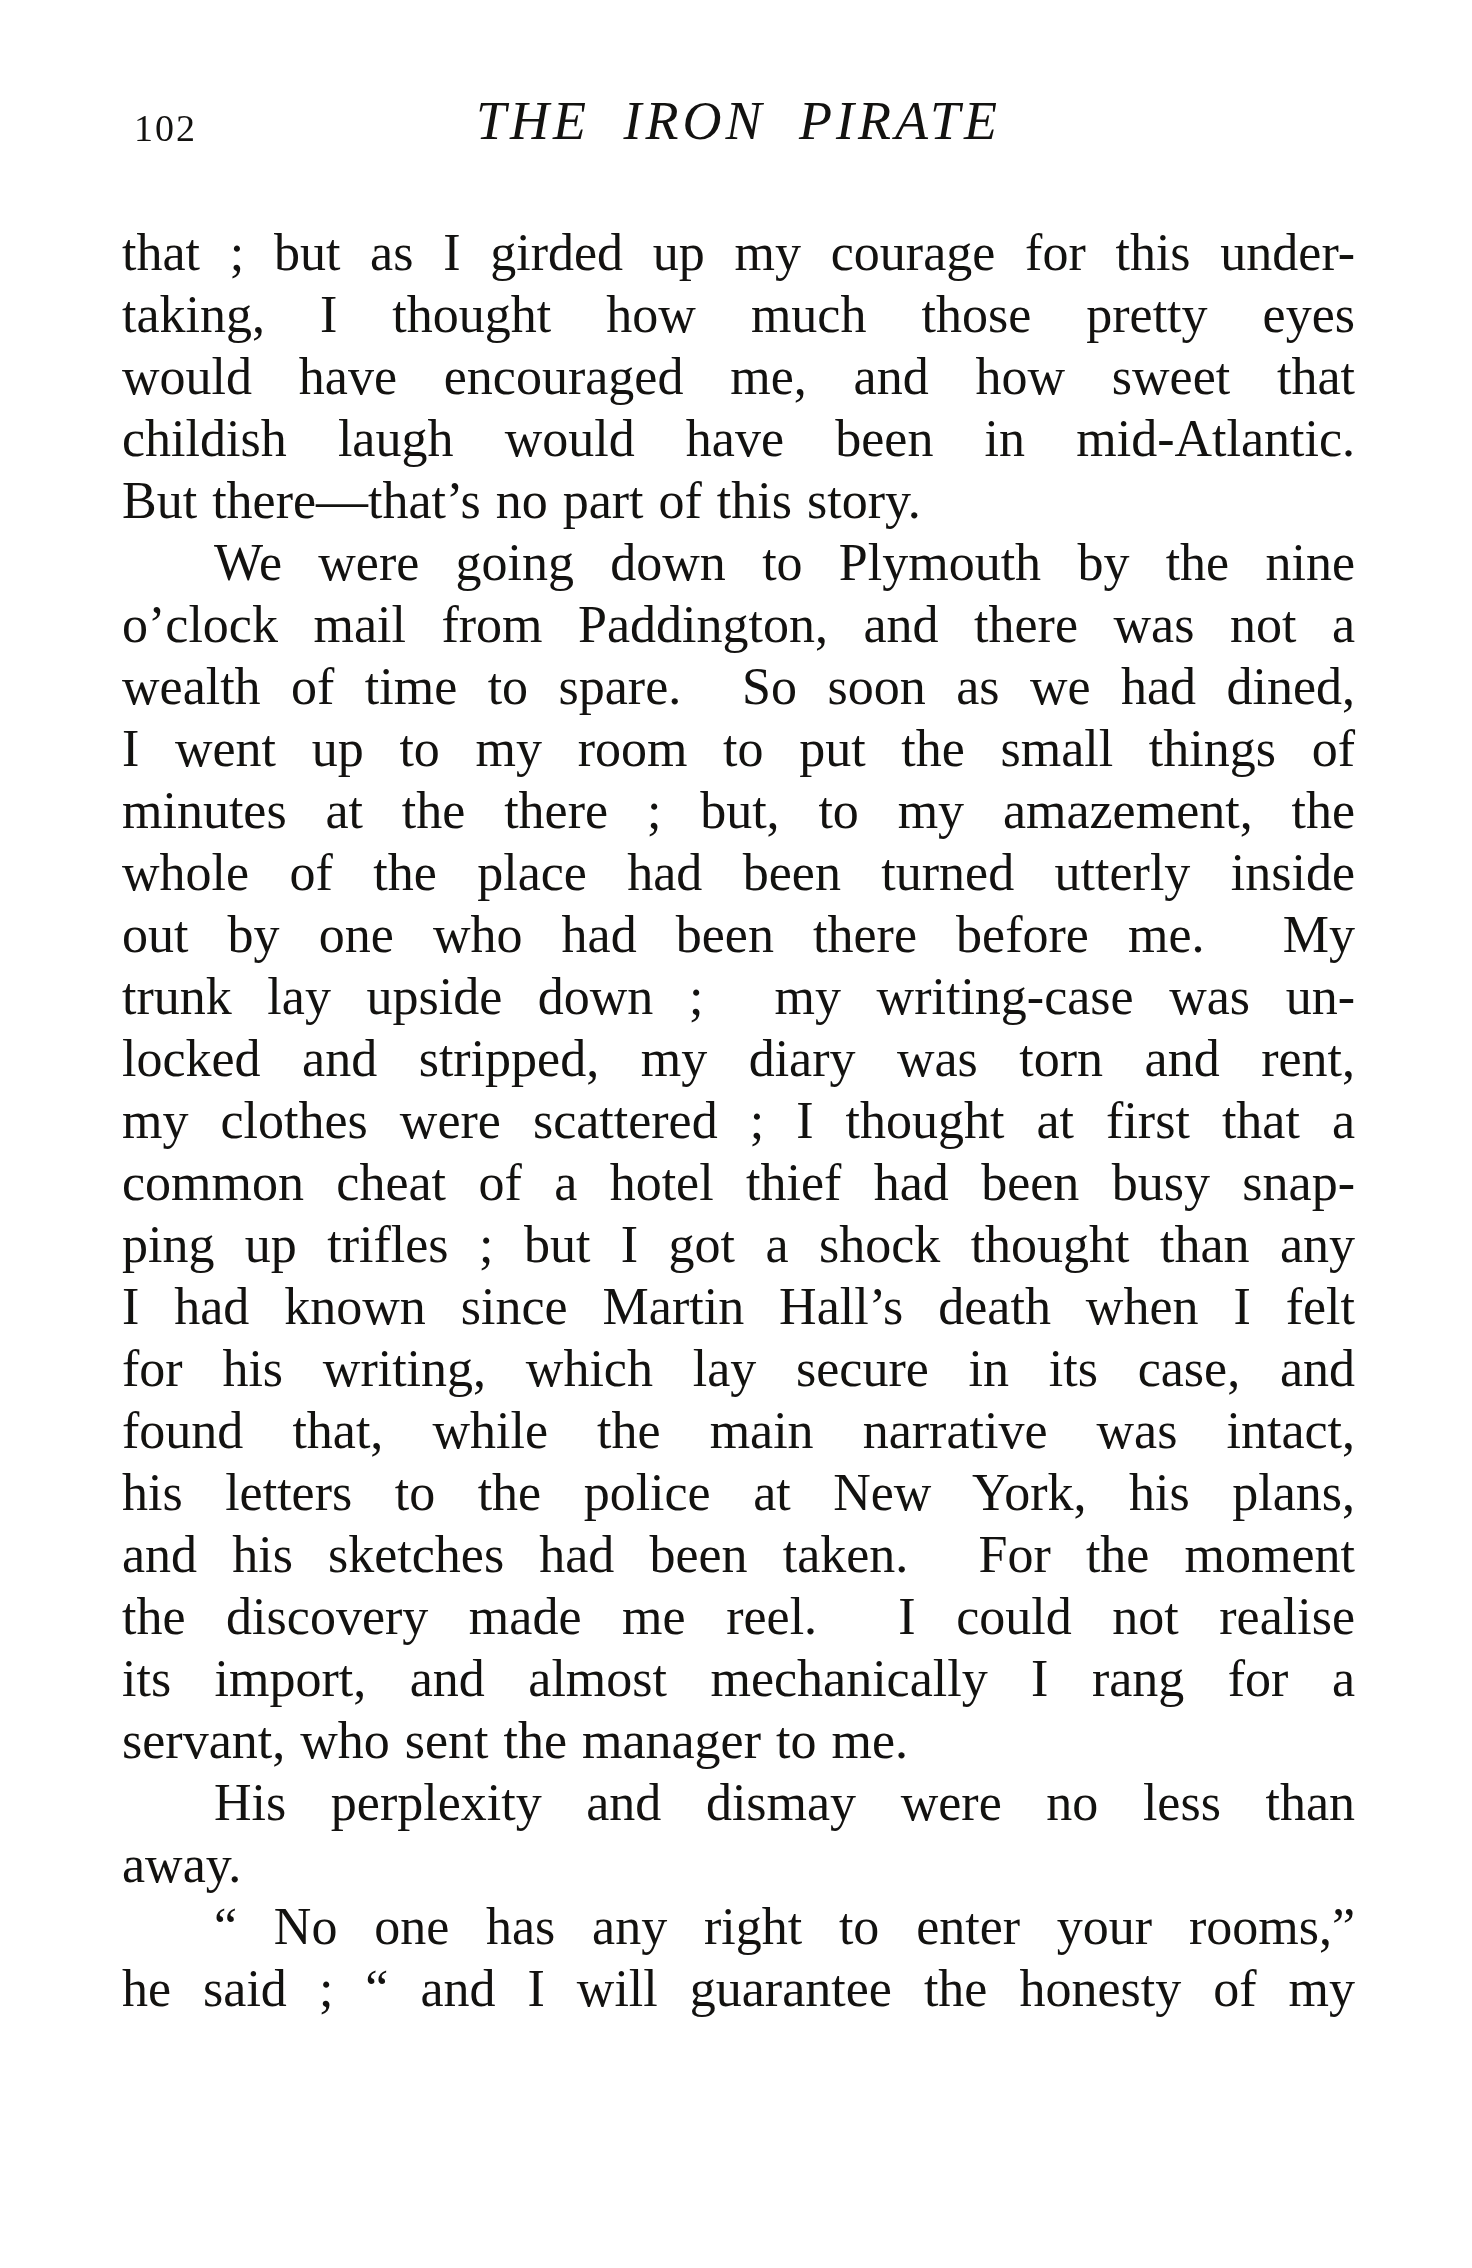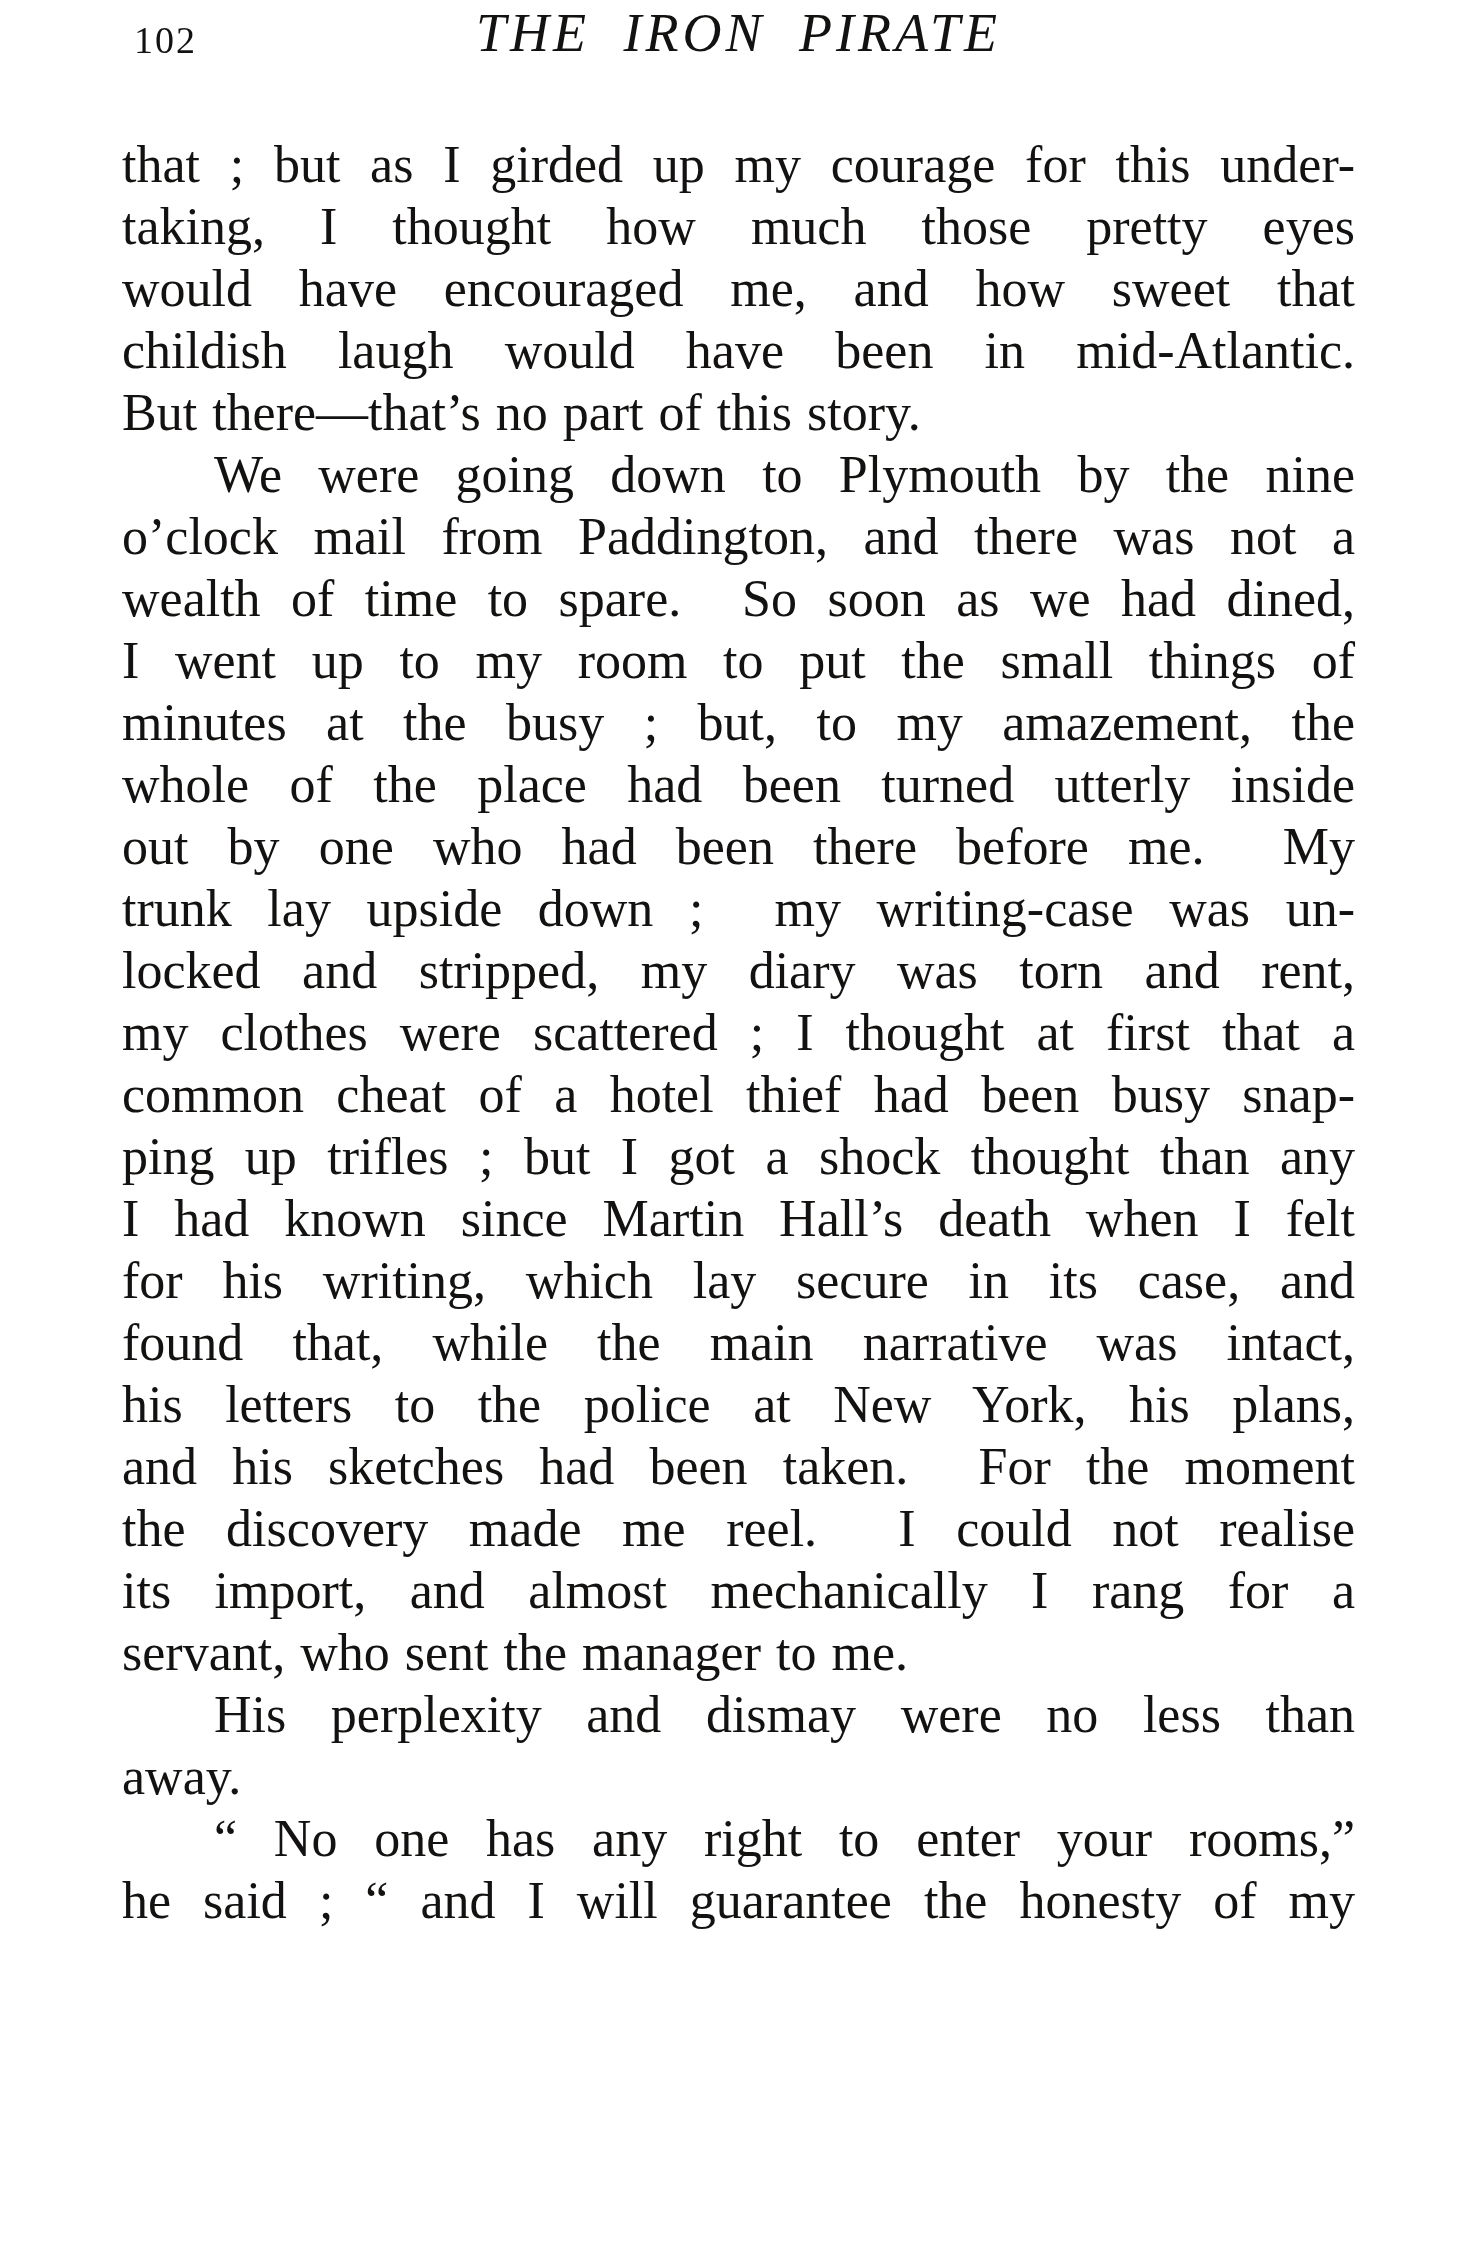--- a/index.html
+++ b/index.html
@@ -11,20 +11,21 @@
   }
   .page {
     position: relative;
     width: 1472px; height: 2268px;
     background: #ffffff;
     color: #131210;
   }
   .header {
     position: relative;
     margin: 0 117px 0 122px;
+    padding-top: 88px;
     height: 66px;
     line-height: 66px;
     text-align: center;
   }
   .page-number {
     position: absolute;
     left: 12px;
     bottom: 7px;
     font-size: 38px;
     line-height: 38px;
@@ -67,21 +68,21 @@
   <div class="body-text" id="body-lines">
       <div class="line">that ; but as I girded up my courage for this under-</div>
       <div class="line">taking, I thought how much those pretty eyes</div>
       <div class="line">would have encouraged me, and how sweet that</div>
       <div class="line">childish laugh would have been in mid-Atlantic.</div>
       <div class="line no-just">But there—that’s no part of this story.</div>
       <div class="line indent">We were going down to Plymouth by the nine</div>
       <div class="line">o’clock mail from Paddington, and there was not a</div>
       <div class="line">wealth of time to spare.  So soon as we had dined,</div>
       <div class="line">I went up to my room to put the small things of</div>
-      <div class="line">minutes at the busy ; but, to my amazement, the</div>
+      <div class="line">minutes at the there ; but, to my amazement, the</div>
       <div class="line">whole of the place had been turned utterly inside</div>
       <div class="line">out by one who had been there before me.  My</div>
       <div class="line">trunk lay upside down ;  my writing-case was un-</div>
       <div class="line">locked and stripped, my diary was torn and rent,</div>
       <div class="line">my clothes were scattered ; I thought at first that a</div>
       <div class="line">common cheat of a hotel thief had been busy snap-</div>
       <div class="line">ping up trifles ; but I got a shock thought than any</div>
       <div class="line">I had known since Martin Hall’s death when I felt</div>
       <div class="line">for his writing, which lay secure in its case, and</div>
       <div class="line">found that, while the main narrative was intact,</div>

